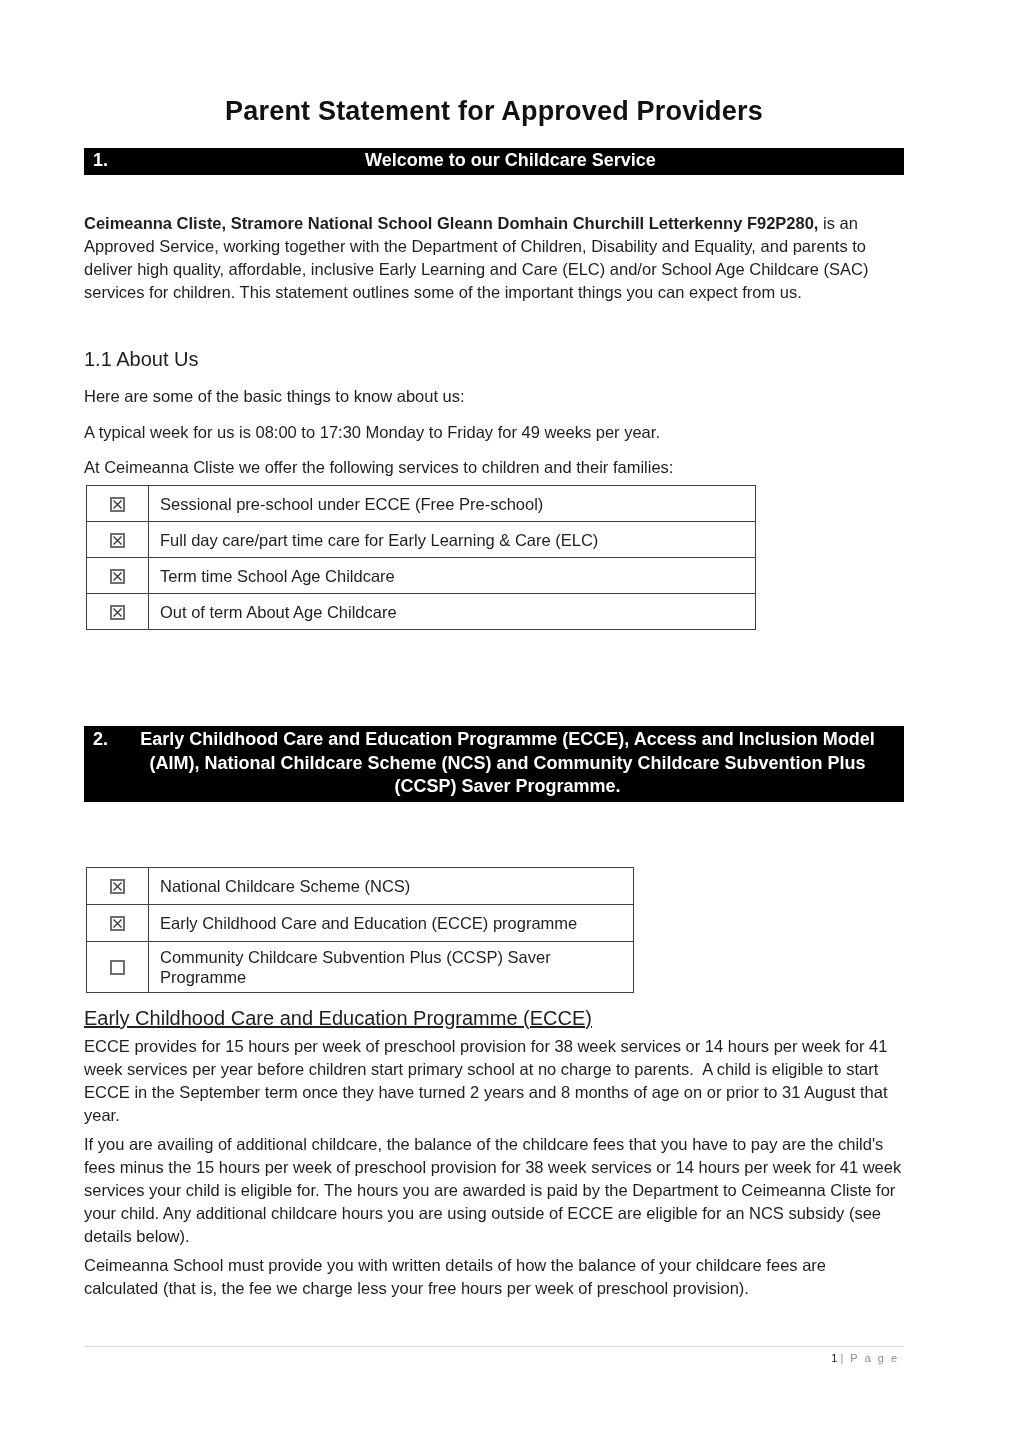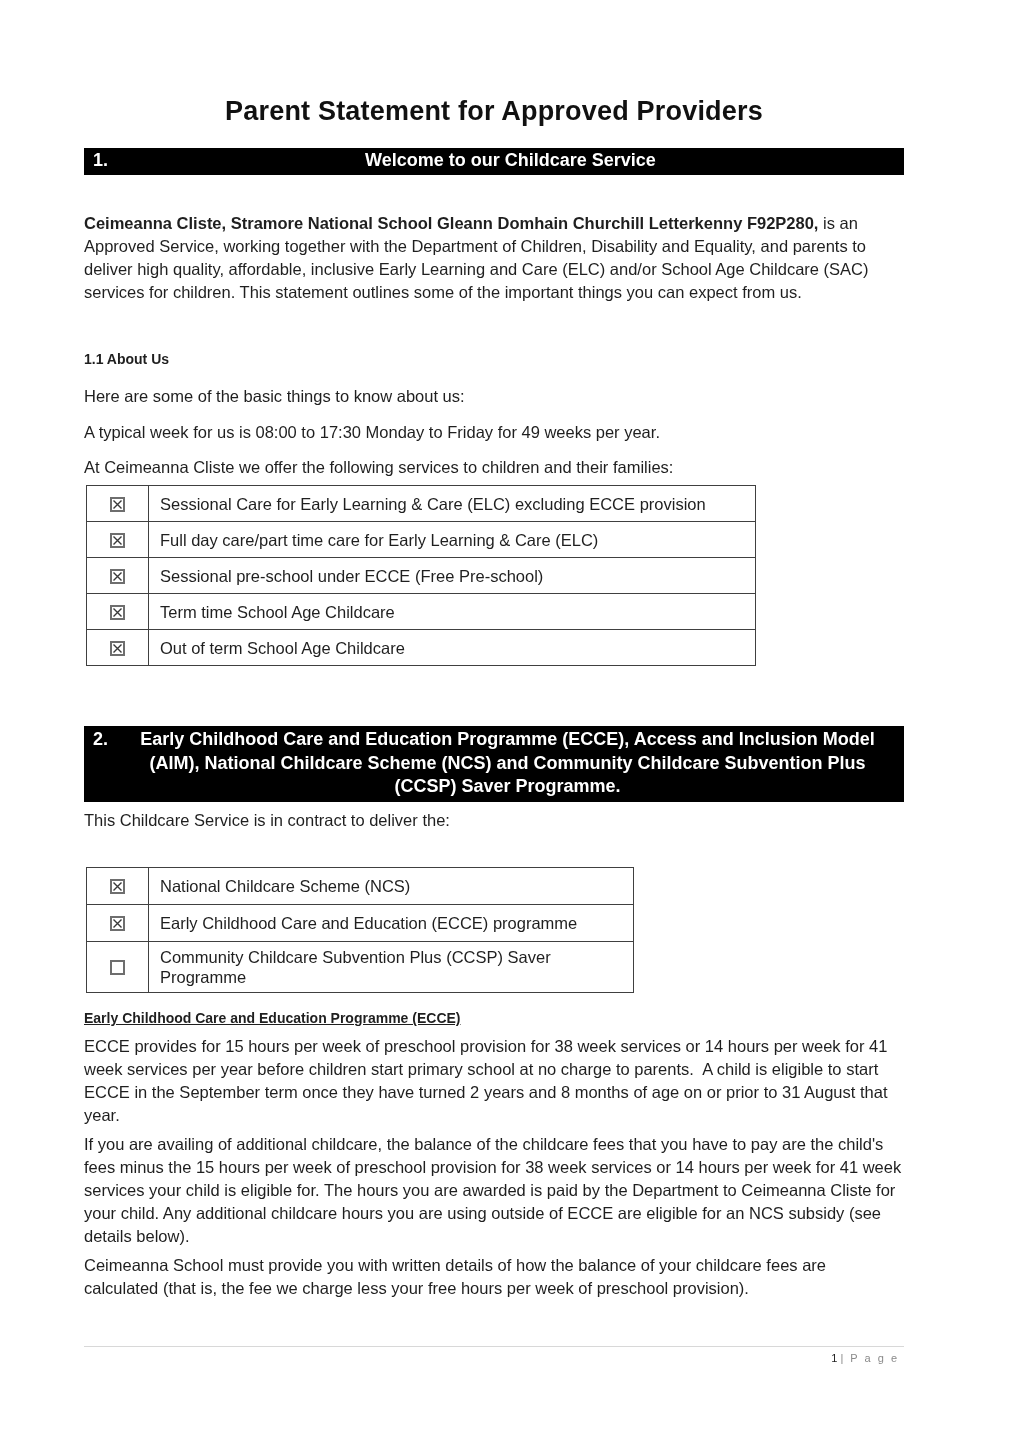--- a/index.html
+++ b/index.html
@@ -38,21 +38,21 @@
   .bar-2 { top: 726px; padding: 2px 6px 3px 0; line-height: 23.5px; }
   .sec-num { flex: 0 0 33px; padding-left: 9px; }
   .sec-label { flex: 1; text-align: center; }
 
   .para {
     font-size: 16.5px;
     line-height: 23px;
     white-space: pre-wrap;
     color: #1f1f1f;
   }
-  .bold-head { font-weight: 700; font-size: 14px; }
+  .bold-head { font-weight: 400; font-size: 20px; }
   .underline { text-decoration: underline; }
 
   .intro-para { top: 212px; }
   .about-heading { top: 348px; }
   .about-line1 { top: 385px; }
   .about-line2 { top: 421px; }
   .about-line3 { top: 456px; }
   .s2-intro { top: 809px; }
   .ecce-heading { top: 1007px; }
   .ecce-para1 { top: 1035px; }
@@ -124,55 +124,48 @@
   <p class="abs para about-line1">Here are some of the basic things to know about us:</p>
   <p class="abs para about-line2">A typical week for us is 08:00 to 17:30 Monday to Friday for 49 weeks per year.</p>
   <p class="abs para about-line3">At Ceimeanna Cliste we offer the following services to children and their families:</p>
 
   <table class="check-table t1">
     <tbody>
       <tr>
         <td class="cb-cell"><span class="checkbox checked"><svg viewBox="0 0 11 11">
                 <path d="M1.5 1.5 L9.5 9.5 M9.5 1.5 L1.5 9.5"></path>
               </svg></span></td>
-        <td class="lbl-cell">Sessional Care for Early Learning &amp; Care (ELC) excluding ECCE provision</td>
+        <td class="lbl-cell">Sessional pre-school under ECCE (Free Pre-school)</td>
       </tr>
       <tr>
         <td class="cb-cell"><span class="checkbox checked"><svg viewBox="0 0 11 11">
                 <path d="M1.5 1.5 L9.5 9.5 M9.5 1.5 L1.5 9.5"></path>
               </svg></span></td>
         <td class="lbl-cell">Full day care/part time care for Early Learning &amp; Care (ELC)</td>
       </tr>
       <tr>
         <td class="cb-cell"><span class="checkbox checked"><svg viewBox="0 0 11 11">
                 <path d="M1.5 1.5 L9.5 9.5 M9.5 1.5 L1.5 9.5"></path>
               </svg></span></td>
-        <td class="lbl-cell">Sessional pre-school under ECCE (Free Pre-school)</td>
-      </tr>
-      <tr>
-        <td class="cb-cell"><span class="checkbox checked"><svg viewBox="0 0 11 11">
-                <path d="M1.5 1.5 L9.5 9.5 M9.5 1.5 L1.5 9.5"></path>
-              </svg></span></td>
         <td class="lbl-cell">Term time School Age Childcare</td>
       </tr>
       <tr>
         <td class="cb-cell"><span class="checkbox checked"><svg viewBox="0 0 11 11">
                 <path d="M1.5 1.5 L9.5 9.5 M9.5 1.5 L1.5 9.5"></path>
               </svg></span></td>
-        <td class="lbl-cell">Out of term School Age Childcare</td>
+        <td class="lbl-cell">Out of term About Age Childcare</td>
       </tr>
     </tbody>
   </table>
 
   <div class="abs section-bar bar-2">
     <span class="sec-num">2.</span>
     <span class="sec-label">Early Childhood Care and Education Programme (ECCE), Access and Inclusion Model (AIM), National Childcare Scheme (NCS) and Community Childcare Subvention Plus (CCSP) Saver Programme.</span>
   </div>
 
-  <p class="abs para s2-intro">This Childcare Service is in contract to deliver the:</p>
 
   <table class="check-table t2">
     <tbody>
       <tr class="r-std">
         <td class="cb-cell"><span class="checkbox checked"><svg viewBox="0 0 11 11">
                 <path d="M1.5 1.5 L9.5 9.5 M9.5 1.5 L1.5 9.5"></path>
               </svg></span></td>
         <td class="lbl-cell">National Childcare Scheme (NCS)</td>
       </tr>
       <tr class="r-std">

